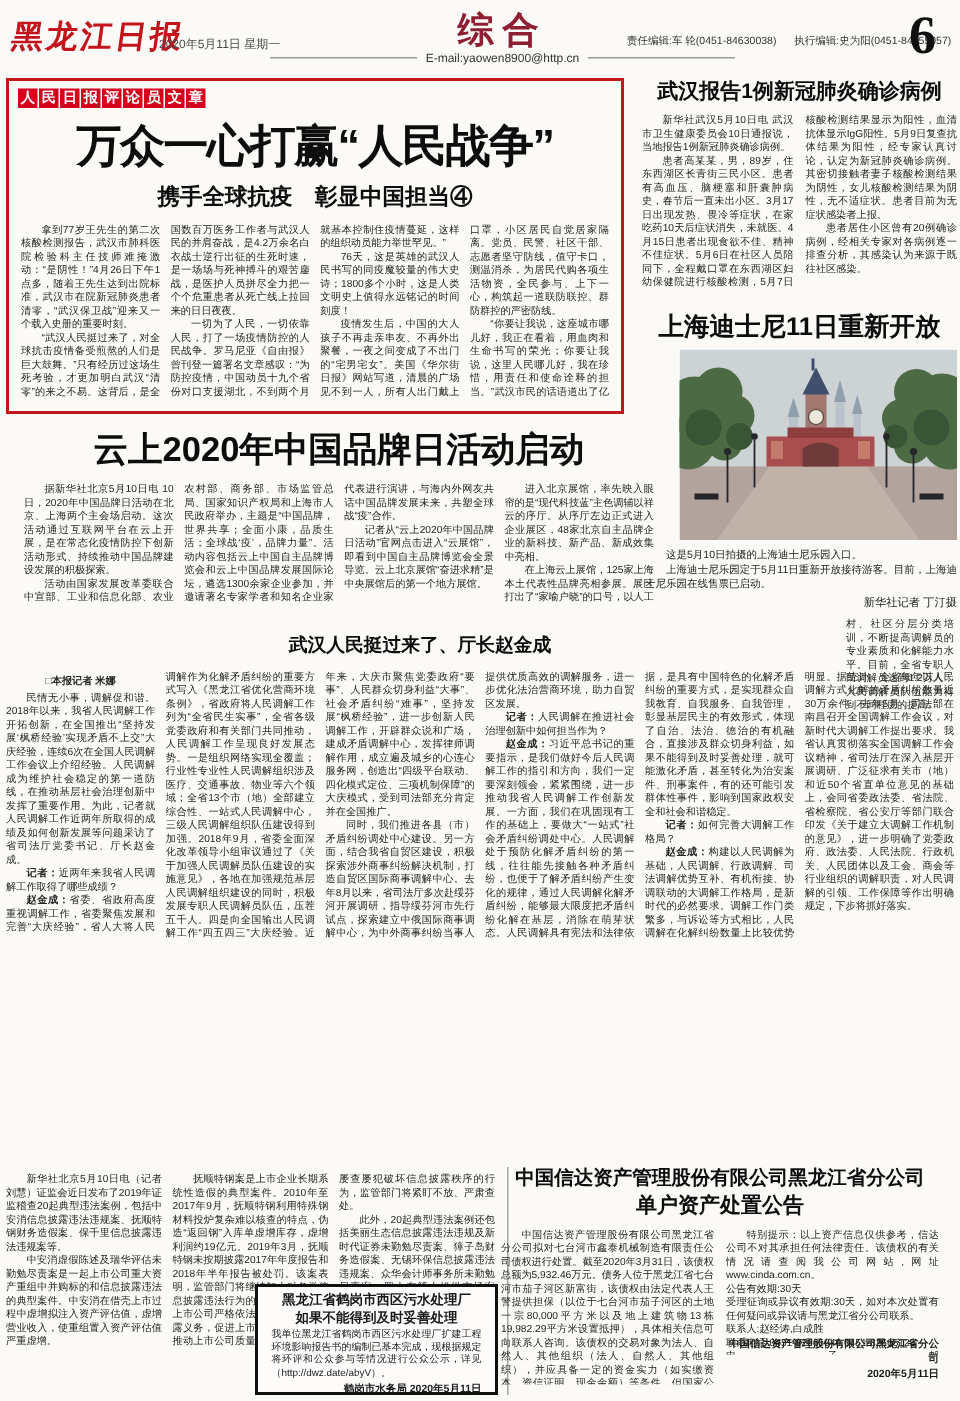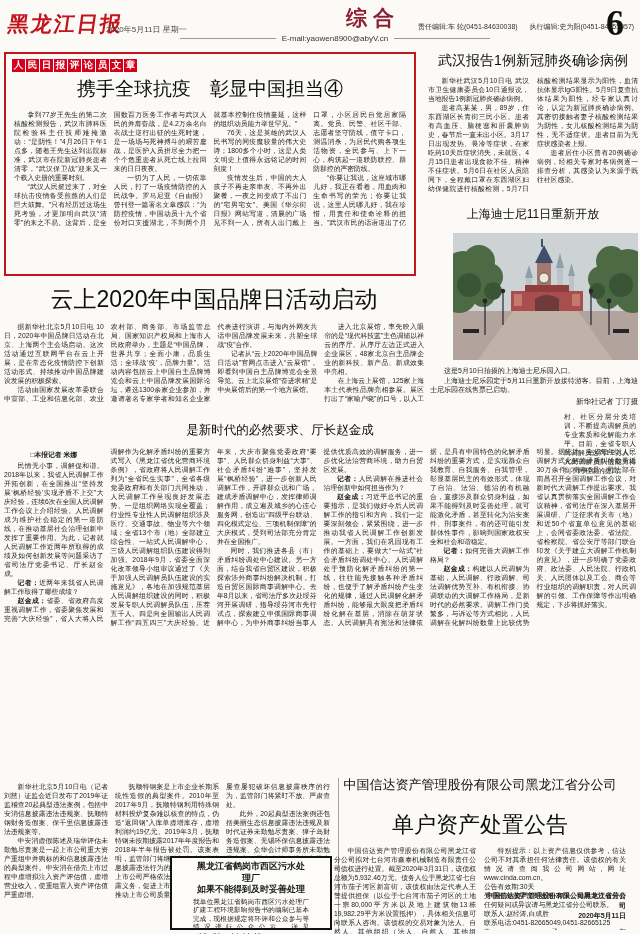--- a/index.html
+++ b/index.html
@@ -4,58 +4,58 @@
 <style>
   html,body{margin:0;padding:0}
   body{width:640px;height:934px;background:#fbfaf7;font-family:"Liberation Sans",sans-serif;color:#1a1a1a;position:relative;overflow:hidden}
   .abs{position:absolute}
   .body-text{font-size:6.8px;line-height:9px;color:#232323;text-align:justify;overflow:hidden}
   .para{margin:0;text-indent:2em;text-align:justify}
   .plead{font-weight:bold}
   .byline{text-indent:0;text-align:center;font-weight:bold;margin:3px 0 2px 0}
   .flush{text-indent:0}
   .sign{text-indent:0;text-align:right;font-weight:bold}
-  .hl{font-weight:normal;color:#0d0d0d;text-align:center;white-space:nowrap}
+  .hl{font-weight:bold;color:#0d0d0d;text-align:center;white-space:nowrap}
   
   .masthead{font-size:21px;font-weight:bold;color:#c3141c;transform:skewX(-8deg);letter-spacing:2px;font-family:"Liberation Serif",serif}
   .dateline{font-size:8px;color:#4a4a4a}
-  .section-name{font-size:21px;font-weight:bold;color:#8e1f33;letter-spacing:6px;text-align:right}
+  .section-name{font-size:24px;font-weight:bold;color:#8e1f33;letter-spacing:6px;text-align:center}
   .email-row{display:flex;align-items:center;gap:6px}
   .hline{height:0;border-top:1px solid #9a9a9a;flex:1}
   .email{font-size:8px;color:#333;white-space:nowrap}
   .editors{font-size:7px;color:#333;white-space:nowrap}
   .pageno{font-size:36px;font-weight:bold;font-family:"Liberation Serif",serif;color:#111}
   
   .redbox{border:2px solid #c3151c;background:#fbfaf7}
   .tiles{display:flex;gap:1px}
   .tile{width:13px;height:13px;background:#d6001c;color:#fff;font-size:9.5px;font-weight:bold;display:flex;align-items:center;justify-content:center}
   .cols-4{column-count:4;column-gap:7px}
   .cols-3{column-count:3;column-gap:7px}
   .cols-2{column-count:2;column-gap:8px}
   .cols-6{column-count:6;column-gap:7px}
   .caption{font-size:7px;line-height:9.5px;color:#222;text-align:justify}
   .credit{font-size:7.5px;font-weight:normal;text-align:right;margin-top:2px}
-  .notice-box{border:2px solid #111;background:#fdfcfa;padding:3px 21px;box-sizing:border-box}
+  .notice-box{border:2px solid #111;background:#fdfcfa;padding:3px 9px;box-sizing:border-box}
   .notice-title{font-size:9px;font-weight:bold;text-align:center;line-height:11.5px}
   .notice-body{font-size:6.6px;line-height:8.6px;text-align:justify;margin-top:2px}
   .notice-sign{font-size:7px;font-weight:bold;text-align:right;margin-top:1px}
   .vline{width:0;border-left:1px solid #a5a5a5}
 </style>
 </head>
 <body>
 
 <div class="abs" style="left:0;top:0;width:640px;height:50px">
   <div class="abs masthead" style="left:8px;top:10px">黑龙江日报</div>
   <div class="abs dateline" style="left:106px;top:24px">2020年5月11日 星期一</div>
   <div class="abs" style="left:270px;top:4px;width:130px">
     <div class="section-name">综合</div>
   </div>
   <div class="abs email-row" style="left:180px;top:34px;width:310px">
     <span class="hline"></span>
-    <span class="email">E-mail:yaowen8900@abyV.cn</span>
+    <span class="email">E-mail:yaowen8900@http.cn</span>
     <span class="hline"></span>
   </div>
   <div class="abs editors" style="left:418px;top:22px">
     <span>责任编辑:车 轮(0451-84630038)</span>
     <span style="display:inline-block;width:8px"></span>
     <span>执行编辑:史为阳(0451-84655057)</span>
   </div>
   <div class="abs pageno" style="left:606px;top:2px">6</div>
 </div>
 
@@ -65,21 +65,22 @@
   <span class="tile">人</span>
       <span class="tile">民</span>
       <span class="tile">日</span>
       <span class="tile">报</span>
       <span class="tile">评</span>
       <span class="tile">论</span>
       <span class="tile">员</span>
       <span class="tile">文</span>
       <span class="tile">章</span>
     </div>
-  <div class="hl" style="font-size:19px;margin-top:4px">携手全球抗疫　彰显中国担当④</div>
+  <div class="hl" style="font-size:30px;margin-top:5px;letter-spacing:-1px">万众一心打赢“人民战争”</div>
+  <div class="hl" style="font-size:15px;margin-top:4px">携手全球抗疫　彰显中国担当④</div>
   <div class="body-text cols-4" style="margin:8px 8px 0 8px;height:118px">
 
   <p class="para"><b class="plead"></b><span>拿到77岁王先生的第二次核酸检测报告，武汉市肺科医院检验科主任技师难掩激动：“是阴性！”4月26日下午1点多，随着王先生达到出院标准，武汉市在院新冠肺炎患者清零，“武汉保卫战”迎来又一个载入史册的重要时刻。</span></p>
       <p class="para"><b class="plead"></b><span>“武汉人民挺过来了，对全球抗击疫情备受煎熬的人们是巨大鼓舞。”只有经历过这场生死考验，才更加明白武汉“清零”的来之不易。这背后，是全国数百万医务工作者与武汉人民的并肩奋战，是4.2万余名白衣战士逆行出征的生死时速，是一场场与死神搏斗的艰苦鏖战，是医护人员拼尽全力把一个个危重患者从死亡线上拉回来的日日夜夜。</span></p>
       <p class="para"><b class="plead"></b><span>一切为了人民，一切依靠人民，打了一场疫情防控的人民战争。罗马尼亚《自由报》曾刊登一篇署名文章感叹：“为防控疫情，中国动员十九个省份对口支援湖北，不到两个月就基本控制住疫情蔓延，这样的组织动员能力举世罕见。”</span></p>
       <p class="para"><b class="plead"></b><span>76天，这是英雄的武汉人民书写的同疫魔较量的伟大史诗；1800多个小时，这是人类文明史上值得永远铭记的时间刻度！</span></p>
       <p class="para"><b class="plead"></b><span>疫情发生后，中国的大人孩子不再走亲串友、不再外出聚餐，一夜之间变成了不出门的“宅男宅女”。美国《华尔街日报》网站写道，清晨的广场见不到一人，所有人出门戴上口罩，小区居民自觉居家隔离。党员、民警、社区干部、志愿者坚守防线，值守卡口，测温消杀，为居民代购各项生活物资，全民参与、上下一心，构筑起一道联防联控、群防群控的严密防线。</span></p>
       <p class="para"><b class="plead"></b><span>“你要让我说，这座城市哪儿好，我正在看着，用血肉和生命书写的荣光；你要让我说，这里人民哪儿好，我在珍惜，用责任和使命诠释的担当。”武汉市民的话语道出了亿万中国人的心声。万众一心、众志成城，这场“人民战争”的伟大实践，彰显了中国共产党领导和中国特色社会主义制度的显著优势，也为全球抗疫贡献了中国智慧、中国力量。</span></p>
     </div>
 </div>
@@ -88,21 +89,21 @@
   <div class="hl" style="font-size:14px">武汉报告1例新冠肺炎确诊病例</div>
   <div class="body-text cols-2" style="margin-top:6px;height:118px">
 
   <p class="para"><b class="plead"></b><span>新华社武汉5月10日电 武汉市卫生健康委员会10日通报说，当地报告1例新冠肺炎确诊病例。</span></p>
       <p class="para"><b class="plead"></b><span>患者高某某，男，89岁，住东西湖区长青街三民小区。患者有高血压、脑梗塞和肝囊肿病史，春节后一直未出小区。3月17日出现发热、畏冷等症状，在家吃药10天后症状消失，未就医。4月15日患者出现食欲不佳、精神不佳症状。5月6日在社区人员陪同下，全程戴口罩在东西湖区妇幼保健院进行核酸检测，5月7日核酸检测结果显示为阳性，血清抗体显示IgG阳性。5月9日复查抗体结果为阳性，经专家认真讨论，认定为新冠肺炎确诊病例。其密切接触者妻子核酸检测结果为阴性，女儿核酸检测结果为阴性，无不适症状。患者目前为无症状感染者上报。</span></p>
       <p class="para"><b class="plead"></b><span>患者居住小区曾有20例确诊病例，经相关专家对各病例逐一排查分析，其感染认为来源于既往社区感染。</span></p>
     </div>
 </div>
 
 <div class="abs" style="left:428px;top:206px;width:210px">
-  <div class="hl" style="font-size:12px">上海迪士尼11日重新开放</div>
+  <div class="hl" style="font-size:17px">上海迪士尼11日重新开放</div>
   <div class="abs" style="left:25px;top:27px;width:185px;height:127px">
     <svg width="185" height="127" viewBox="0 0 185 127">
       <rect x="0" y="0" width="185" height="80" fill="#cdd3d5"></rect>
       <rect x="0" y="78" width="185" height="49" fill="#b2a39c"></rect>
       <polygon points="60,78 125,78 160,127 25,127" fill="#c0b1a9"></polygon>
       <g fill="#4c6b44">
         <circle cx="10" cy="38" r="20"></circle>
           <circle cx="26" cy="28" r="16"></circle>
           <circle cx="36" cy="44" r="14"></circle>
         <circle cx="6" cy="62" r="18"></circle>
@@ -155,35 +156,35 @@
       </g>
     </svg>
   </div>
   <div class="abs caption" style="left:2px;top:160px;width:208px">
     <p class="para">这是5月10日拍摄的上海迪士尼乐园入口。</p>
     <p class="para">上海迪士尼乐园定于5月11日重新开放接待游客。目前，上海迪士尼乐园在线售票已启动。</p>
     <div class="credit">新华社记者 丁汀摄</div>
   </div>
 </div>
 
-<div class="abs" style="left:4px;top:284px;width:420px">
+<div class="abs" style="left:16px;top:284px;width:420px">
   <div class="hl" style="font-size:23px">云上2020年中国品牌日活动启动</div>
   <div class="body-text cols-4" style="margin-top:7px;height:88px">
 
   <p class="para"><b class="plead"></b><span>据新华社北京5月10日电 10日，2020年中国品牌日活动在北京、上海两个主会场启动。这次活动通过互联网平台在云上开展，是在常态化疫情防控下创新活动形式、持续推动中国品牌建设发展的积极探索。</span></p>
       <p class="para"><b class="plead"></b><span>活动由国家发展改革委联合中宣部、工业和信息化部、农业农村部、商务部、市场监管总局、国家知识产权局和上海市人民政府举办，主题是“中国品牌，世界共享；全面小康，品质生活；全球战‘疫’，品牌力量”。活动内容包括云上中国自主品牌博览会和云上中国品牌发展国际论坛，遴选1300余家企业参加，并邀请著名专家学者和知名企业家代表进行演讲，与海内外网友共话中国品牌发展未来，共塑全球战“疫”合作。</span></p>
       <p class="para"><b class="plead"></b><span>记者从“云上2020年中国品牌日活动”官网点击进入“云展馆”，即看到中国自主品牌博览会全景导览。云上北京展馆“奋进求精”是中央展馆后的第一个地方展馆。</span></p>
       <p class="para"><b class="plead"></b><span>进入北京展馆，率先映入眼帘的是“现代科技蓝”主色调辅以祥云的序厅。从序厅左边正式进入企业展区，48家北京自主品牌企业的新科技、新产品、新成效集中亮相。</span></p>
       <p class="para"><b class="plead"></b><span>在上海云上展馆，125家上海本土代表性品牌亮相参展。展区打出了“家喻户晓”的口号，以人工智能、生物医药、集成电路三大战略性新兴产业和在线新经济发展等“3+1”领域为主线，用好互联网这个最大“增量”，提供“云消费”“云展厅”“云服务”“云体验”“云直播”等一系列在线体验。</span></p>
     </div>
 </div>
 
 <div class="abs" style="left:4px;top:410px;width:632px">
   <div class="abs body-text" style="left:560px;top:2px;width:72px;height:66px">村、社区分层分类培训，不断提高调解员的专业素质和化解能力水平。目前，全省专职人民调解员达到1.2万人，人民调解员队伍能力得到不同程度的提高。</div>
-  <div class="hl" style="width:552px;font-size:12.5px;margin-top:12px">是新时代的必然要求、厅长赵金成</div>
+  <div class="hl" style="width:552px;font-size:12.5px;margin-top:12px">武汉人民挺过来了、厅长赵金成</div>
   <div class="body-text cols-6" style="margin-top:8px;height:268px">
 
   <p class="para byline"><b class="plead"></b><span>□本报记者 米娜</span></p>
       <p class="para"><b class="plead"></b><span>民情无小事，调解促和谐。2018年以来，我省人民调解工作开拓创新，在全国推出“坚持发展‘枫桥经验’实现矛盾不上交”大庆经验，连续6次在全国人民调解工作会议上介绍经验。人民调解成为维护社会稳定的第一道防线，在推动基层社会治理创新中发挥了重要作用。为此，记者就人民调解工作近两年所取得的成绩及如何创新发展等问题采访了省司法厅党委书记、厅长赵金成。</span></p>
       <p class="para"><b class="plead">记者：</b><span>近两年来我省人民调解工作取得了哪些成绩？</span></p>
       <p class="para"><b class="plead">赵金成：</b><span>省委、省政府高度重视调解工作，省委聚焦发展和完善“大庆经验”，省人大将人民调解作为化解矛盾纠纷的重要方式写入《黑龙江省优化营商环境条例》，省政府将人民调解工作列为“全省民生实事”，全省各级党委政府和有关部门共同推动，人民调解工作呈现良好发展态势。一是组织网络实现全覆盖；行业性专业性人民调解组织涉及医疗、交通事故、物业等六个领域；全省13个市（地）全部建立综合性、一站式人民调解中心，三级人民调解组织队伍建设得到加强。2018年9月，省委全面深化改革领导小组审议通过了《关于加强人民调解员队伍建设的实施意见》，各地在加强规范基层人民调解组织建设的同时，积极发展专职人民调解员队伍，压茬五千人。四是向全国输出人民调解工作“四五四三”大庆经验。近年来，大庆市聚焦党委政府“要事”、人民群众切身利益“大事”、社会矛盾纠纷“难事”，坚持发展“枫桥经验”，进一步创新人民调解工作，开辟群众说和广场，建成矛盾调解中心，发挥律师调解作用，成立遍及城乡的心连心服务网，创造出“四级平台联动、四化模式定位、三项机制保障”的大庆模式，受到司法部充分肯定并在全国推广。</span></p>
       <p class="para"><b class="plead"></b><span>同时，我们推进各县（市）矛盾纠纷调处中心建设。另一方面，结合我省自贸区建设，积极探索涉外商事纠纷解决机制，打造自贸区国际商事调解中心。去年8月以来，省司法厅多次赴绥芬河开展调研，指导绥芬河市先行试点，探索建立中俄国际商事调解中心，为中外商事纠纷当事人提供优质高效的调解服务，进一步优化法治营商环境，助力自贸区发展。</span></p>
       <p class="para"><b class="plead">记者：</b><span>人民调解在推进社会治理创新中如何担当作为？</span></p>
       <p class="para"><b class="plead">赵金成：</b><span>习近平总书记的重要指示，是我们做好今后人民调解工作的指引和方向，我们一定要深刻领会，紧紧围绕，进一步推动我省人民调解工作创新发展。一方面，我们在巩固现有工作的基础上，要做大“一站式”社会矛盾纠纷调处中心。人民调解处于预防化解矛盾纠纷的第一线，往往能先接触各种矛盾纠纷，也便于了解矛盾纠纷产生变化的规律，通过人民调解化解矛盾纠纷，能够最大限度把矛盾纠纷化解在基层，消除在萌芽状态。人民调解具有宪法和法律依据，是具有中国特色的化解矛盾纠纷的重要方式，是实现群众自我教育、自我服务、自我管理，彰显基层民主的有效形式，体现了自治、法治、德治的有机融合，直接涉及群众切身利益，如果不能得到及时妥善处理，就可能激化矛盾，甚至转化为治安案件、刑事案件，有的还可能引发群体性事件，影响到国家政权安全和社会和谐稳定。</span></p>
       <p class="para"><b class="plead">记者：</b><span>如何完善大调解工作格局？</span></p>
@@ -205,21 +206,21 @@
   <div class="notice-title">黑龙江省鹤岗市西区污水处理厂</div>
   <div class="notice-title">如果不能得到及时妥善处理</div>
   <div class="notice-body">我单位黑龙江省鹤岗市西区污水处理厂扩建工程环境影响报告书的编制已基本完成，现根据规定将环评和公众参与等情况进行公众公示，详见（http://dwz.date/abyV）。</div>
   <div class="notice-sign">鹤岗市水务局 2020年5月11日</div>
 </div>
 
 <div class="abs vline" style="left:338px;top:778px;height:152px"></div>
 
 <div class="abs" style="left:334px;top:776px;width:292px">
   <div class="hl" style="font-size:13px">中国信达资产管理股份有限公司黑龙江省分公司</div>
-  <div class="hl" style="font-size:22px;margin-top:16px">单户资产处置公告</div>
+  <div class="hl" style="font-size:14px;margin-top:1px">单户资产处置公告</div>
   <div style="display:flex;gap:8px;margin-top:6px">
     <div class="body-text" style="width:142px;height:104px">
 
     <p class="para"><b class="plead"></b><span>中国信达资产管理股份有限公司黑龙江省分公司拟对七台河市鑫泰机械制造有限责任公司债权进行处置。截至2020年3月31日，该债权总额为5,932.46万元。债务人位于黑龙江省七台河市茄子河区新富街，该债权由法定代表人王警提供担保（以位于七台河市茄子河区的土地一宗80,000平方米以及地上建筑物13栋19,982.29平方米设置抵押），具体相关信息可向联系人咨询。该债权的交易对象为法人、自然人、其他组织（法人、自然人、其他组织），并应具备一定的资金实力（如实缴资本、资信证明、现金余额）等条件，但国家公务员、金融监管机构工作人员、政法干警、资产公司工作人员、国有企业债务人管理层以及参与资产处置工作的律师、会计师、评估师等中介机构人员等关联人或者上述关联人参与的非金融机构法人，以及与参与不良债权转让的资产公司工作人员、国企债务人或者受托资产评估机构负责人员等有直系亲属关系的人员不得购买或变相购买该资产。</span></p>
       </div>
     <div class="body-text" style="width:142px;height:84px">
 
     <p class="para"><b class="plead"></b><span>特别提示：以上资产信息仅供参考，信达公司不对其承担任何法律责任。该债权的有关情况请查阅我公司网站,网址www.cinda.com.cn。</span></p>
         <p class="para flush"><b class="plead"></b><span>公告有效期:30天</span></p>
         <p class="para flush"><b class="plead"></b><span>受理征询或异议有效期:30天，如对本次处置有任何疑问或异议请与黑龙江省分公司联系。</span></p>

